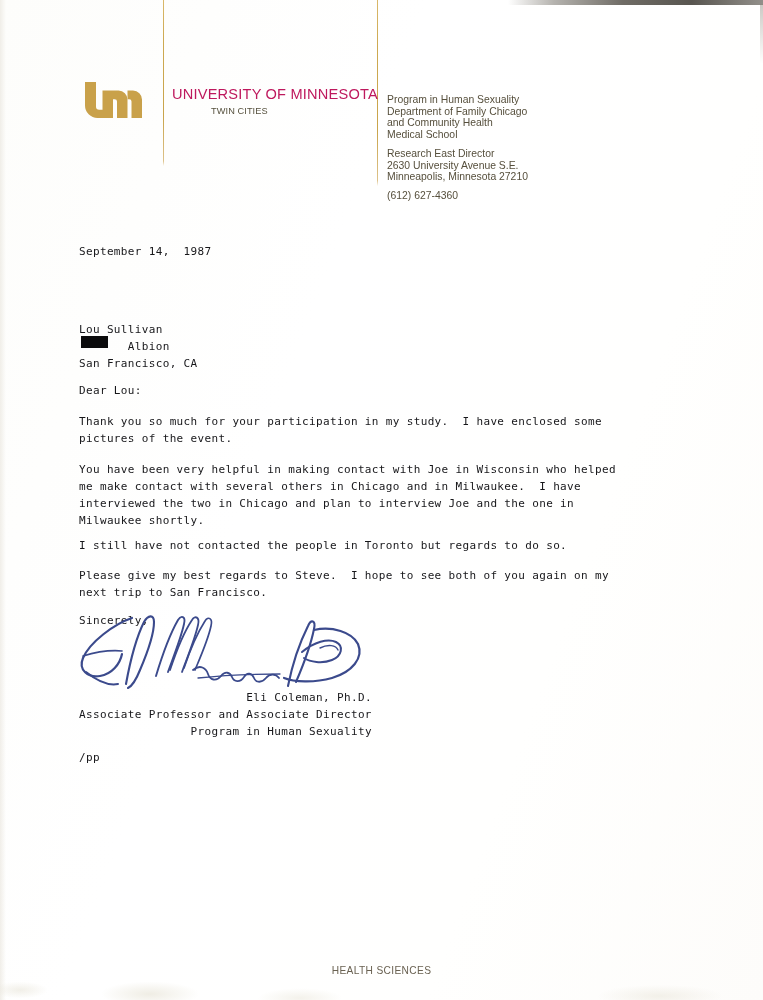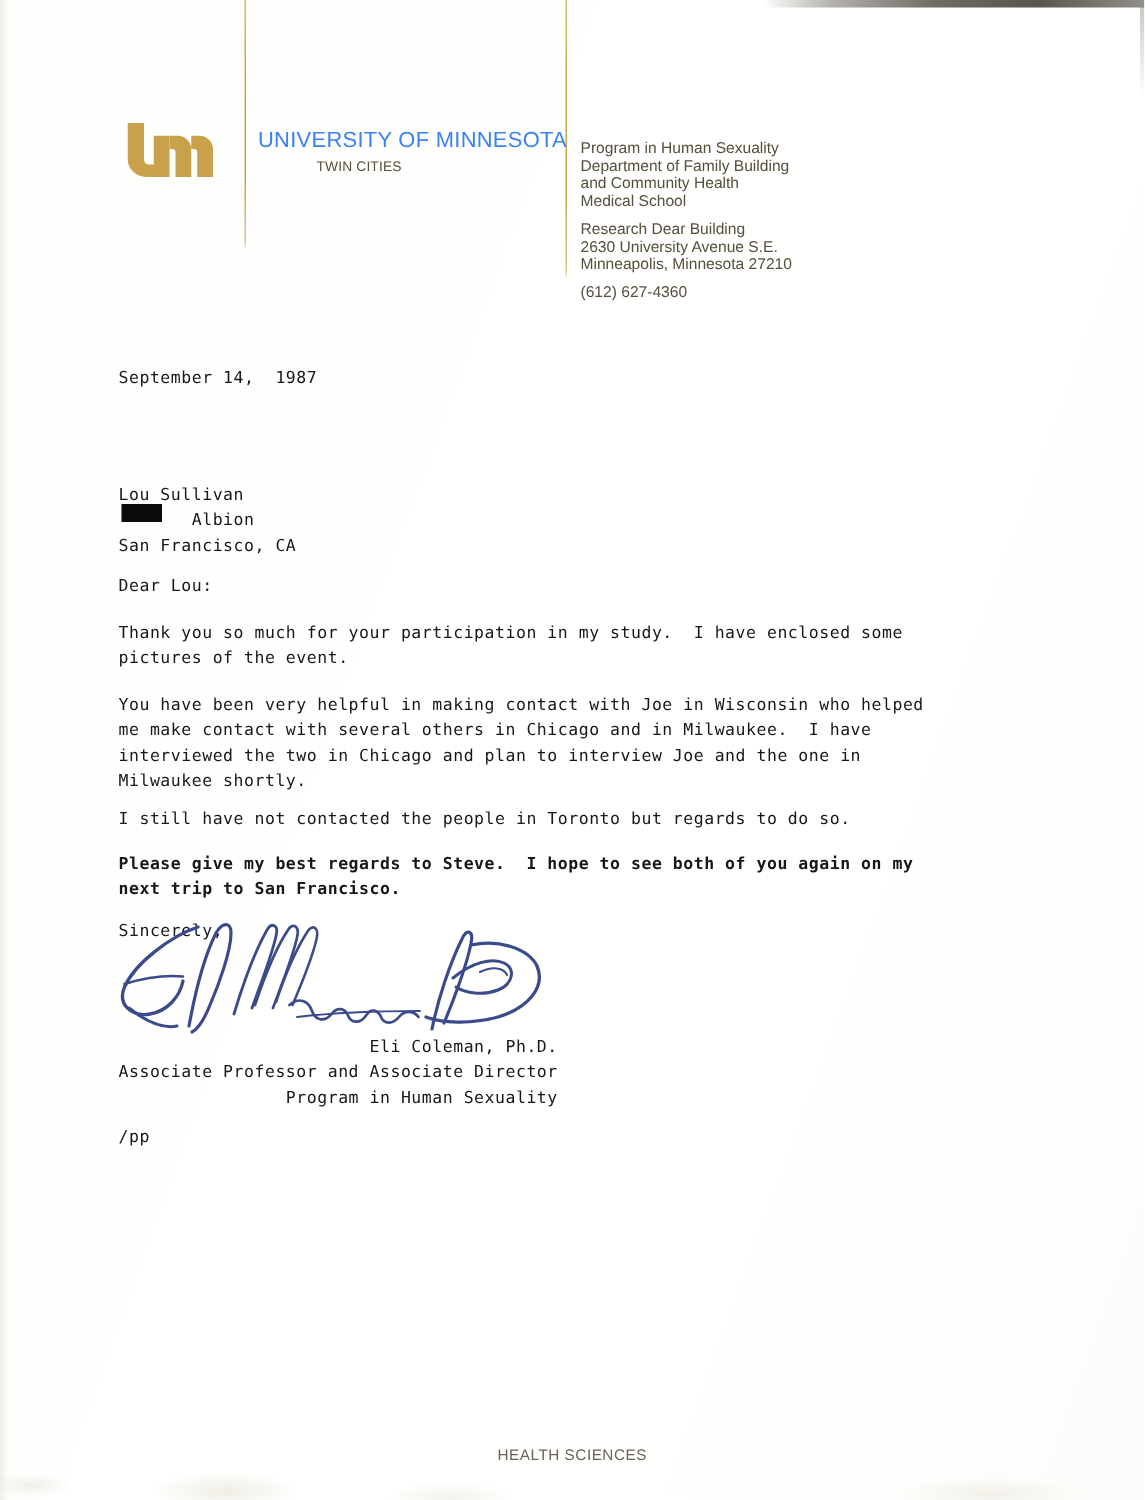--- a/index.html
+++ b/index.html
@@ -92,21 +92,21 @@
   }
 
   #wordmark {
     position: absolute;
     left: 172px;
     top: 86px;
   }
   #wordmark-title {
     font-size: 14.6px;
     letter-spacing: 0.2px;
-    color: #3b82f6;
+    color: #be185d;
     white-space: nowrap;
     line-height: 17px;
   }
   #wordmark-sub {
     font-size: 9.2px;
     letter-spacing: 0.1px;
     color: #56513e;
     margin-top: 3px;
     line-height: 11px;
     margin-left: 39px;
@@ -140,21 +140,21 @@
     white-space: pre;
     letter-spacing: 0.35px;
   }
 
   #date-line   { left: 79px;  top: 243px; }
   #recipient   { left: 79px;  top: 321px; }
   #salutation  { left: 79px;  top: 382px; }
   #para-1      { left: 79px;  top: 413px; }
   #para-2      { left: 79px;  top: 461px; }
   #para-3      { left: 79px;  top: 537px; }
-  #para-4      { left: 79px;  top: 567px; font-weight: bold; }
+  #para-4      { left: 79px;  top: 567px; }
   #closing     { left: 79px;  top: 612px; }
   #signer      { left: 79px;  top: 689px; text-align: right; }
   #enclosure   { left: 79px;  top: 749px; }
 
   
   #redaction-bar {
     position: absolute;
     left: 81px;
     top: 336px;
     width: 27px;
@@ -223,26 +223,26 @@
     </div>
 
     <div id="wordmark">
       <div id="wordmark-title">UNIVERSITY OF MINNESOTA</div>
       <div id="wordmark-sub">TWIN CITIES</div>
     </div>
 
     <div id="dept-block">
       <div class="grp">
         <div class="ln">Program in Human Sexuality</div>
-        <div class="ln">Department of Family Building</div>
+        <div class="ln">Department of Family Chicago</div>
         <div class="ln">and Community Health</div>
         <div class="ln">Medical School</div>
       </div>
       <div class="grp">
-        <div class="ln">Research Dear Building</div>
+        <div class="ln">Research East Director</div>
         <div class="ln">2630 University Avenue S.E.</div>
         <div class="ln">Minneapolis, Minnesota 27210</div>
       </div>
       <div class="grp">
         <div class="ln">(612) 627-4360</div>
       </div>
     </div>
   </div>
 
   <div id="body">

